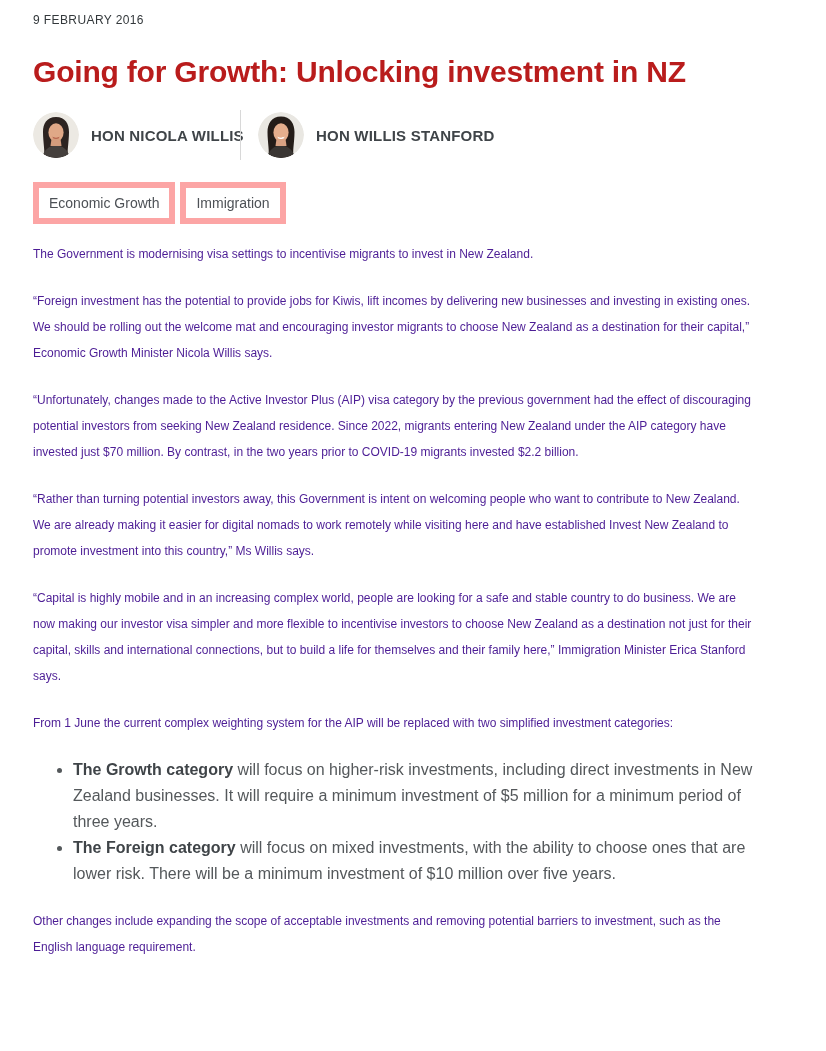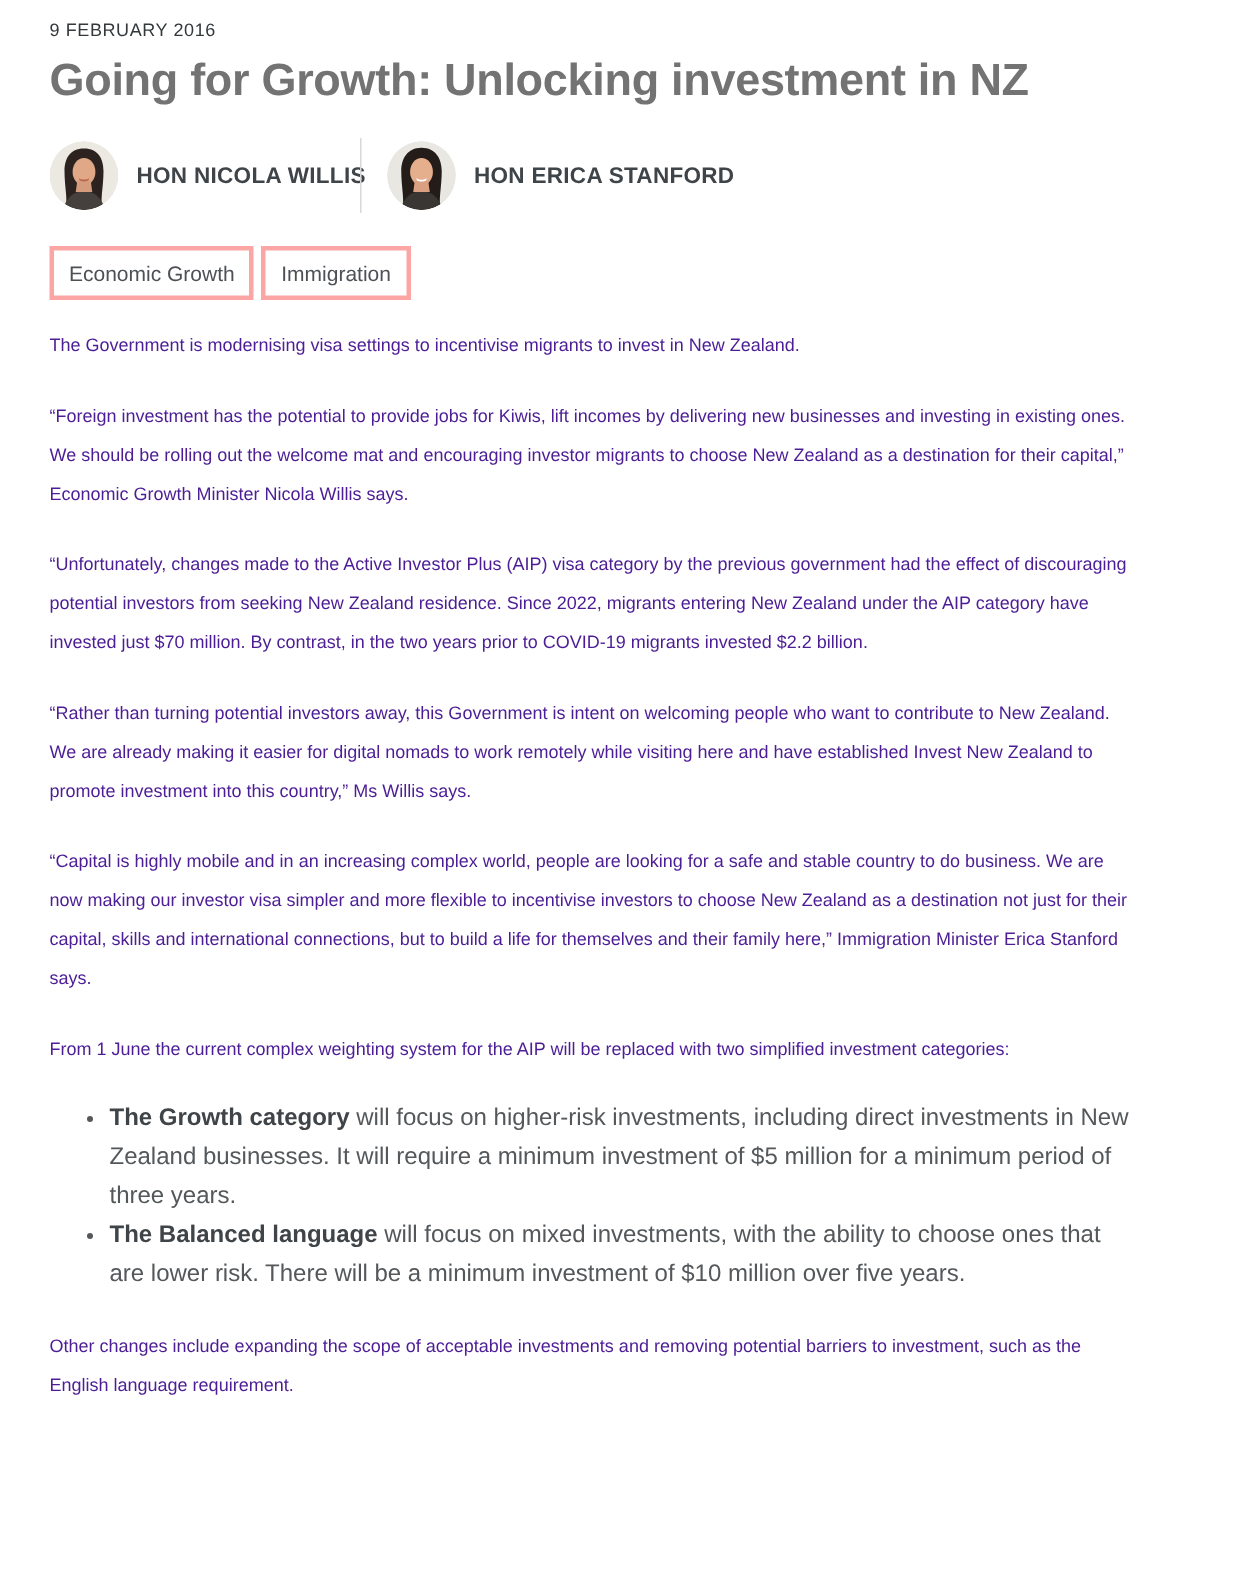--- a/index.html
+++ b/index.html
@@ -14,25 +14,25 @@
     padding: 13px 66px 16px 33px;
     width: 826px;
   }
   .date {
     font-size: 12px;
     font-weight: 500;
     letter-spacing: 0.4px;
     color: #33383b;
   }
   h1.title {
-    margin-top: 9px;
+    margin-top: 27px;
     font-size: 30px;
     line-height: 36px;
     font-weight: 700;
-    color: #737373;
+    color: #b91c1c;
     letter-spacing: -0.2px;
   }
   .ministers {
     margin-top: 20px;
     display: flex;
   }
   .minister {
     display: flex;
     align-items: center;
     text-decoration: none;
@@ -62,21 +62,21 @@
     background: #d8d8d8;
     margin-right: 17px;
   }
   .tags {
     margin-top: 22px;
     display: flex;
     gap: 5px;
   }
   .tag {
     display: inline-block;
-    border: 3px solid #fca5a5;
+    border: 6px solid #fca5a5;
     color: #4d5156;
     font-size: 14px;
     line-height: 1;
     padding: 8px 10px;
     text-decoration: none;
     background: #ffffff;
     cursor: pointer;
   }
   .article-body { margin-top: 17px; }
   .article-body p {
@@ -143,37 +143,37 @@
           <g clip-path="url(#avclip2)">
             <rect width="46" height="46" fill="#e9e7e2"></rect>
             <path d="M23 4.5 C13.5 4.5 9.5 12 9.5 20 C9.5 31 12 40 10 46 L36 46 C34 40 36.5 31 36.5 20 C36.5 12 32.5 4.5 23 4.5 Z" fill="#241c18"></path>
             <path d="M9 46 C11 37 17 33.5 23 33.5 C29 33.5 35 37 37 46 Z" fill="#3a3633"></path>
             <ellipse cx="23" cy="20.5" rx="7.6" ry="9.2" fill="#e5ae8d"></ellipse>
             <path d="M18.5 26.5 L27.5 26.5 L28.5 34 L17.5 34 Z" fill="#d9a182"></path>
             <path d="M19.5 24.6 C21 26.2 25 26.2 26.5 24.6 L26 26.3 C24.5 27.3 21.5 27.3 20 26.3 Z" fill="#fff"></path>
           </g>
         </svg>
       </span>
-      <span class="minister-name">HON ERICA STANFORD</span>
+      <span class="minister-name">HON WILLIS STANFORD</span>
     </div>
   </div>
 
   <div class="tags">
     <a class="tag">Economic Growth</a>
     <a class="tag">Immigration</a>
   </div>
 
   <div class="article-body">
     <p>The Government is modernising visa settings to incentivise migrants to invest in New Zealand.</p>
     <p>“Foreign investment has the potential to provide jobs for Kiwis, lift incomes by delivering new businesses and investing in existing ones. We should be rolling out the welcome mat and encouraging investor migrants to choose New Zealand as a destination for their capital,” Economic Growth Minister Nicola Willis says.</p>
     <p>“Unfortunately, changes made to the Active Investor Plus (AIP) visa category by the previous government had the effect of discouraging potential investors from seeking New Zealand residence. Since 2022, migrants entering New Zealand under the AIP category have invested just $70 million. By contrast, in the two years prior to COVID-19 migrants invested $2.2 billion.</p>
     <p>“Rather than turning potential investors away, this Government is intent on welcoming people who want to contribute to New Zealand. We are already making it easier for digital nomads to work remotely while visiting here and have established Invest New Zealand to promote investment into this country,” Ms Willis says.</p>
     <p>“Capital is highly mobile and in an increasing complex world, people are looking for a safe and stable country to do business. We are now making our investor visa simpler and more flexible to incentivise investors to choose New Zealand as a destination not just for their capital, skills and international connections, but to build a life for themselves and their family here,” Immigration Minister Erica Stanford says.</p>
     <p>From 1 June the current complex weighting system for the AIP will be replaced with two simplified investment categories:</p>
     <ul>
       <li><strong>The Growth category</strong><span> will focus on higher-risk investments, including direct investments in New Zealand businesses. It will require a minimum investment of $5 million for a minimum period of three years.</span></li>
-      <li><strong>The Balanced language</strong><span> will focus on mixed investments, with the ability to choose ones that are lower risk. There will be a minimum investment of $10 million over five years.</span></li>
+      <li><strong>The Foreign category</strong><span> will focus on mixed investments, with the ability to choose ones that are lower risk. There will be a minimum investment of $10 million over five years.</span></li>
     </ul>
     <p>Other changes include expanding the scope of acceptable investments and removing potential barriers to investment, such as the English language requirement.</p>
 
   </div>
 
 </div>
 
 </body></html>

